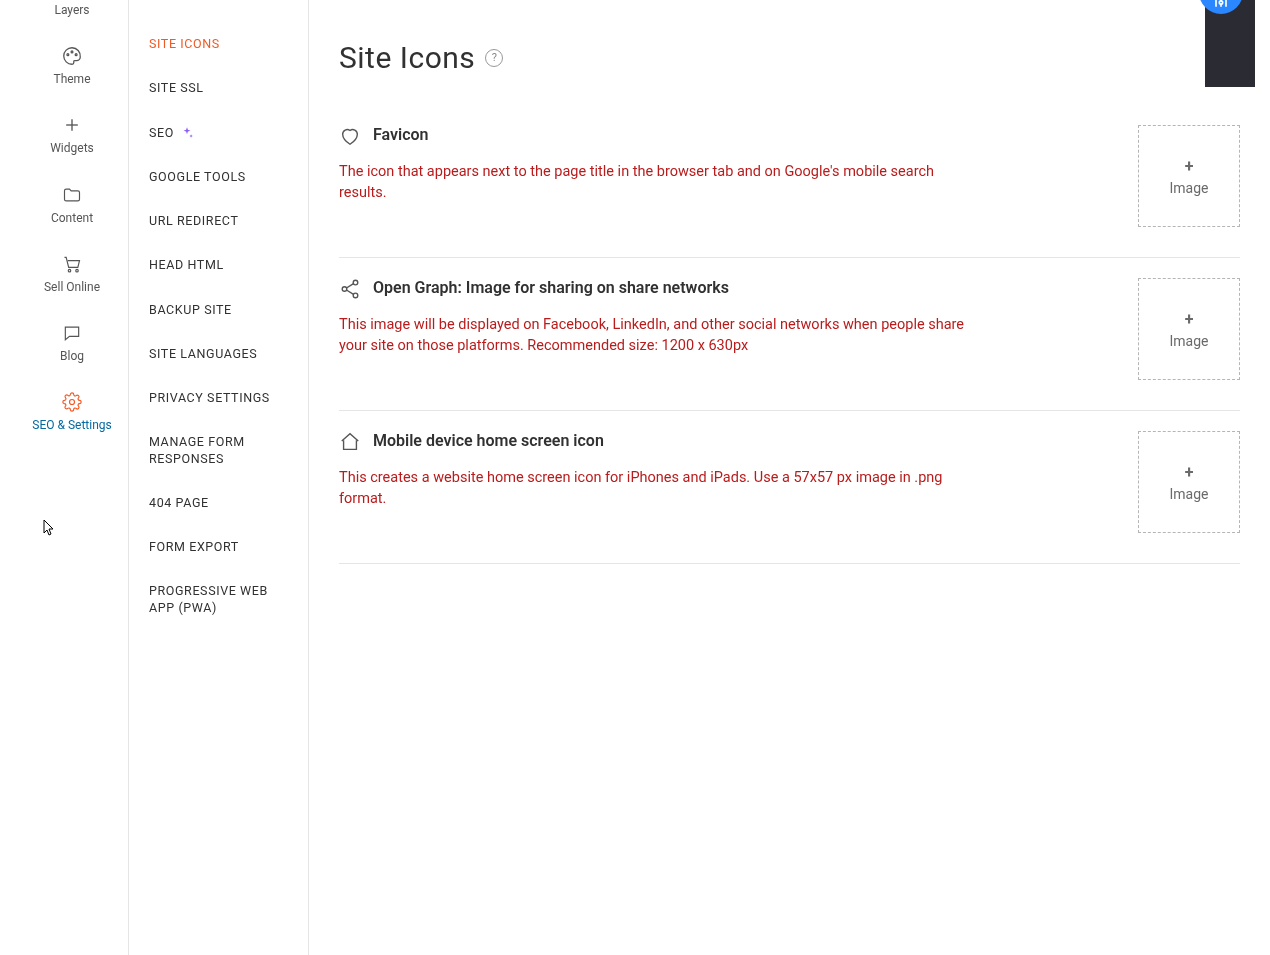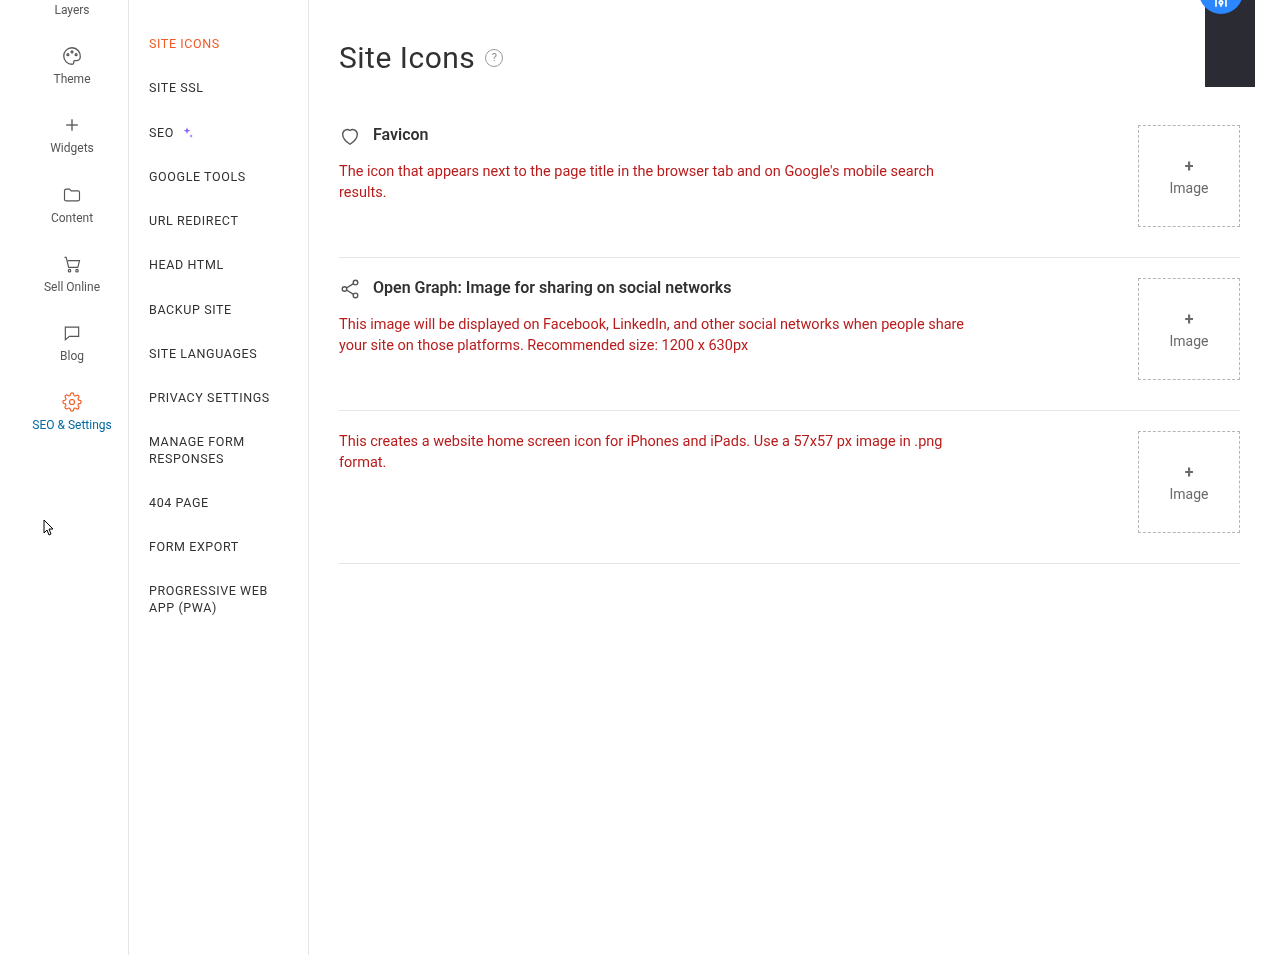--- a/index.html
+++ b/index.html
@@ -325,32 +325,41 @@
         <div class="section-heading">
           <span class="sec-icon">
             <svg width="22" height="22" viewBox="0 0 24 24" fill="none" stroke="#555" stroke-width="1.5">
                 <circle cx="18" cy="5" r="2.5"></circle>
                 <circle cx="6" cy="12" r="2.5"></circle>
                 <circle cx="18" cy="19" r="2.5"></circle>
                 <line x1="8.2" y1="10.9" x2="15.8" y2="6.1"></line>
                 <line x1="8.2" y1="13.1" x2="15.8" y2="17.9"></line>
               </svg>
           </span>
-          <h3>Open Graph: Image for sharing on social networks</h3>
+          <h3>Open Graph: Image for sharing on share networks</h3>
         </div>
         <p class="section-desc">This image will be displayed on Facebook, LinkedIn, and other social networks when people share your site on those platforms. Recommended size: 1200 x 630px</p>
       </div>
       <div class="image-drop">
         <span class="plus">+</span>
         <span>Image</span>
       </div>
     </div>
 
     <div class="section">
       <div class="section-text">
+        <div class="section-heading">
+          <span class="sec-icon">
+            <svg width="22" height="22" viewBox="0 0 24 24" fill="none" stroke="#555" stroke-width="1.5">
+                <path d="M3 11l9-8 9 8"></path>
+                <path d="M5 10v10h14V10"></path>
+              </svg>
+          </span>
+          <h3>Mobile device home screen icon</h3>
+        </div>
         <p class="section-desc">This creates a website home screen icon for iPhones and iPads. Use a 57x57 px image in .png format.</p>
       </div>
       <div class="image-drop">
         <span class="plus">+</span>
         <span>Image</span>
       </div>
     </div>
 
   </div>
 </div>

